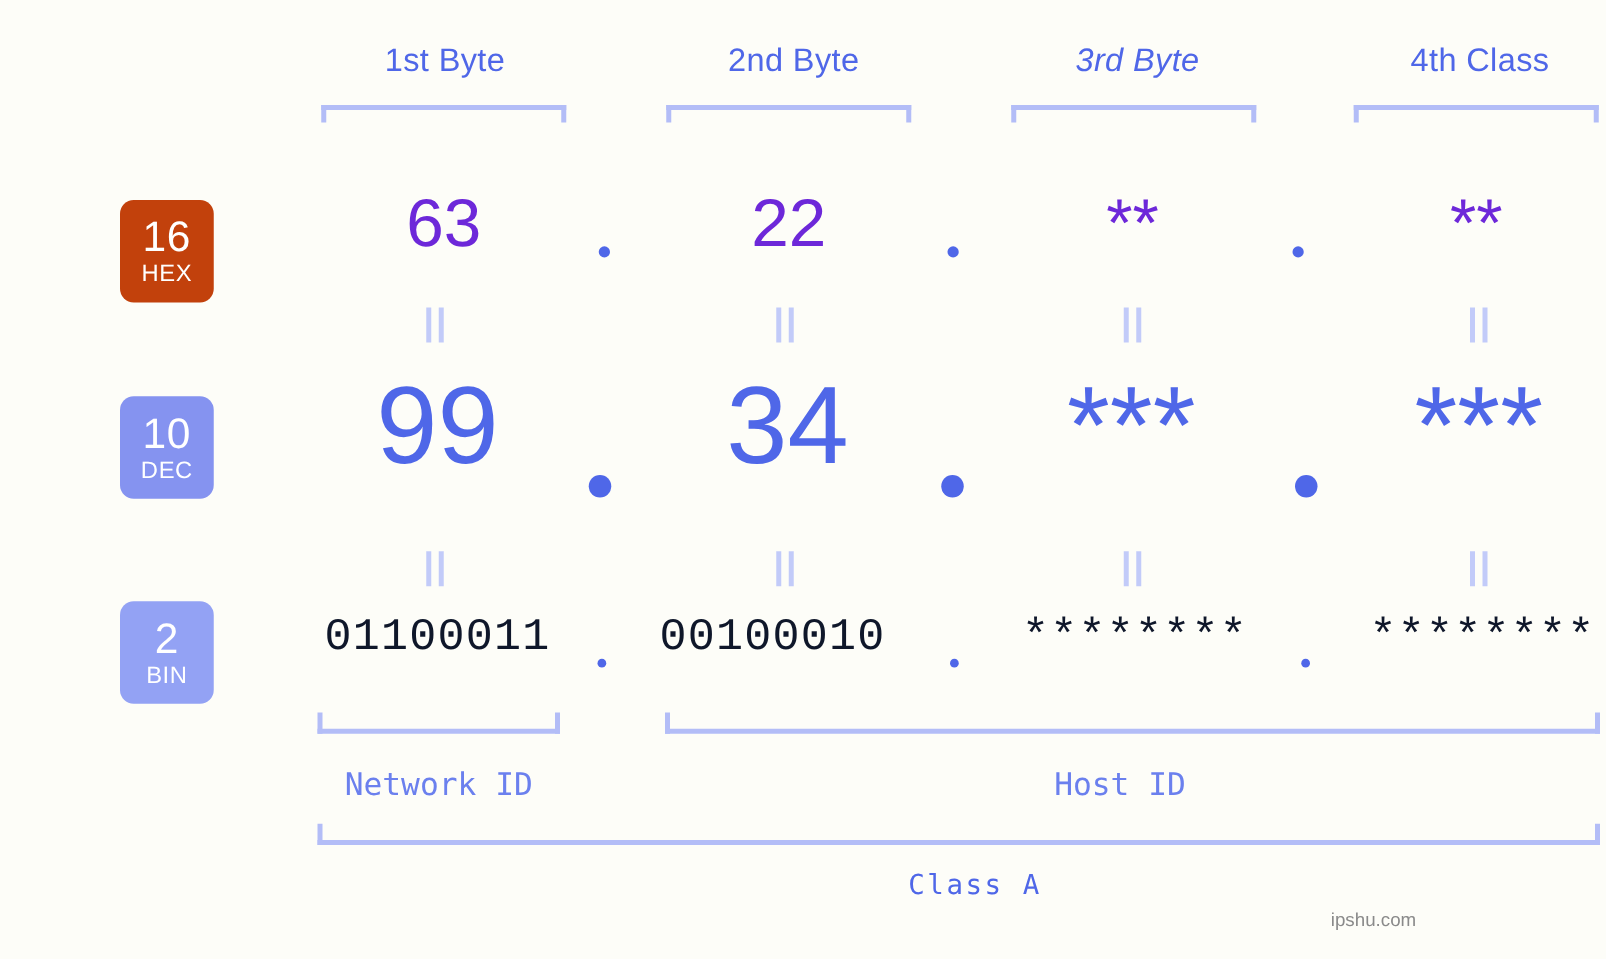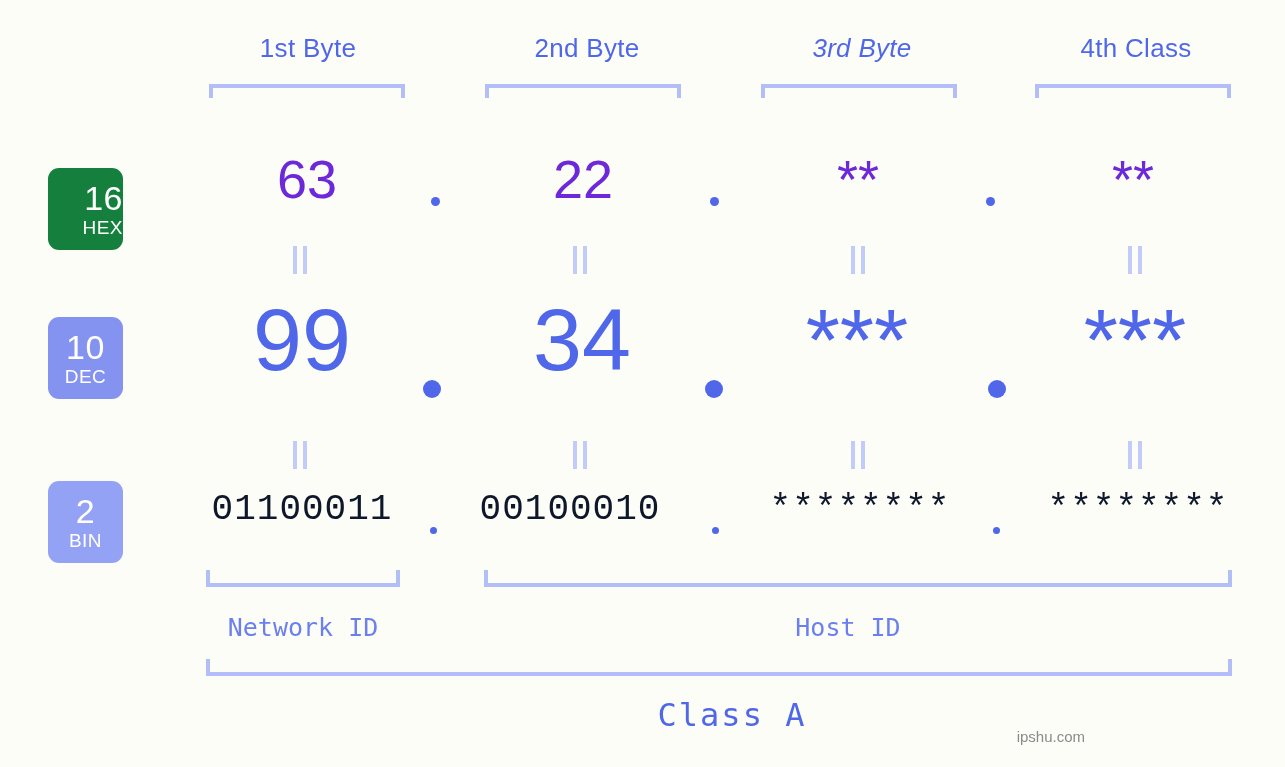--- a/index.html
+++ b/index.html
@@ -11,20 +11,21 @@
     background: #fdfdf8;
     font-family: "Liberation Sans", sans-serif;
     overflow: hidden;
   }
 
   #stage {
     position: relative;
     width: 1102px;
     height: 767px;
     background: #fdfdf8;
+    margin-left: 48px;
   }
 
   
   .byte-header {
     position: absolute;
     top: 33px;
     text-align: center;
     font-size: 26px;
     color: #4f67e8;
     font-family: "Liberation Sans", sans-serif;
@@ -142,21 +143,21 @@
     font-size: 25px;
     color: #6b80ee;
     font-family: "DejaVu Sans Mono", monospace;
     white-space: nowrap;
     letter-spacing: 0px;
   }
 
   .class-label {
     position: absolute;
     text-align: center;
-    font-size: 32px;
+    font-size: 22px;
     color: #4f67e8;
     font-family: "DejaVu Sans Mono", monospace;
     white-space: nowrap;
     letter-spacing: 2px;
   }
 
   .watermark {
     position: absolute;
     right: 17px;
     bottom: 22px;
@@ -174,21 +175,21 @@
   <div class="byte-header" style="left:183px; width:250px;">1st Byte</div>
   <div class="byte-header" style="left:462px; width:250px;">2nd Byte</div>
   <div class="byte-header" style="left:737px; width:250px;font-style:italic;">3rd Byte</div>
   <div class="byte-header" style="left:1011px; width:250px;">4th Class</div>
 
   <div class="top-bracket" style="left:209px; width:196px;"></div>
   <div class="top-bracket" style="left:485px; width:196px;"></div>
   <div class="top-bracket" style="left:761px; width:196px;"></div>
   <div class="top-bracket" style="left:1035px; width:196px;"></div>
 
-  <div class="badge" style="top:168px; background:#15803d;align-items:flex-end;">
+  <div class="badge" style="top:160px; background:#c2410c;">
     <span class="num">16</span>
     <span class="lbl">HEX</span>
   </div>
   <div class="badge" style="top:317px; background:#8593f0;">
     <span class="num">10</span>
     <span class="lbl">DEC</span>
   </div>
   <div class="badge" style="top:481px; background:#93a2f4;">
     <span class="num">2</span>
     <span class="lbl">BIN</span>

